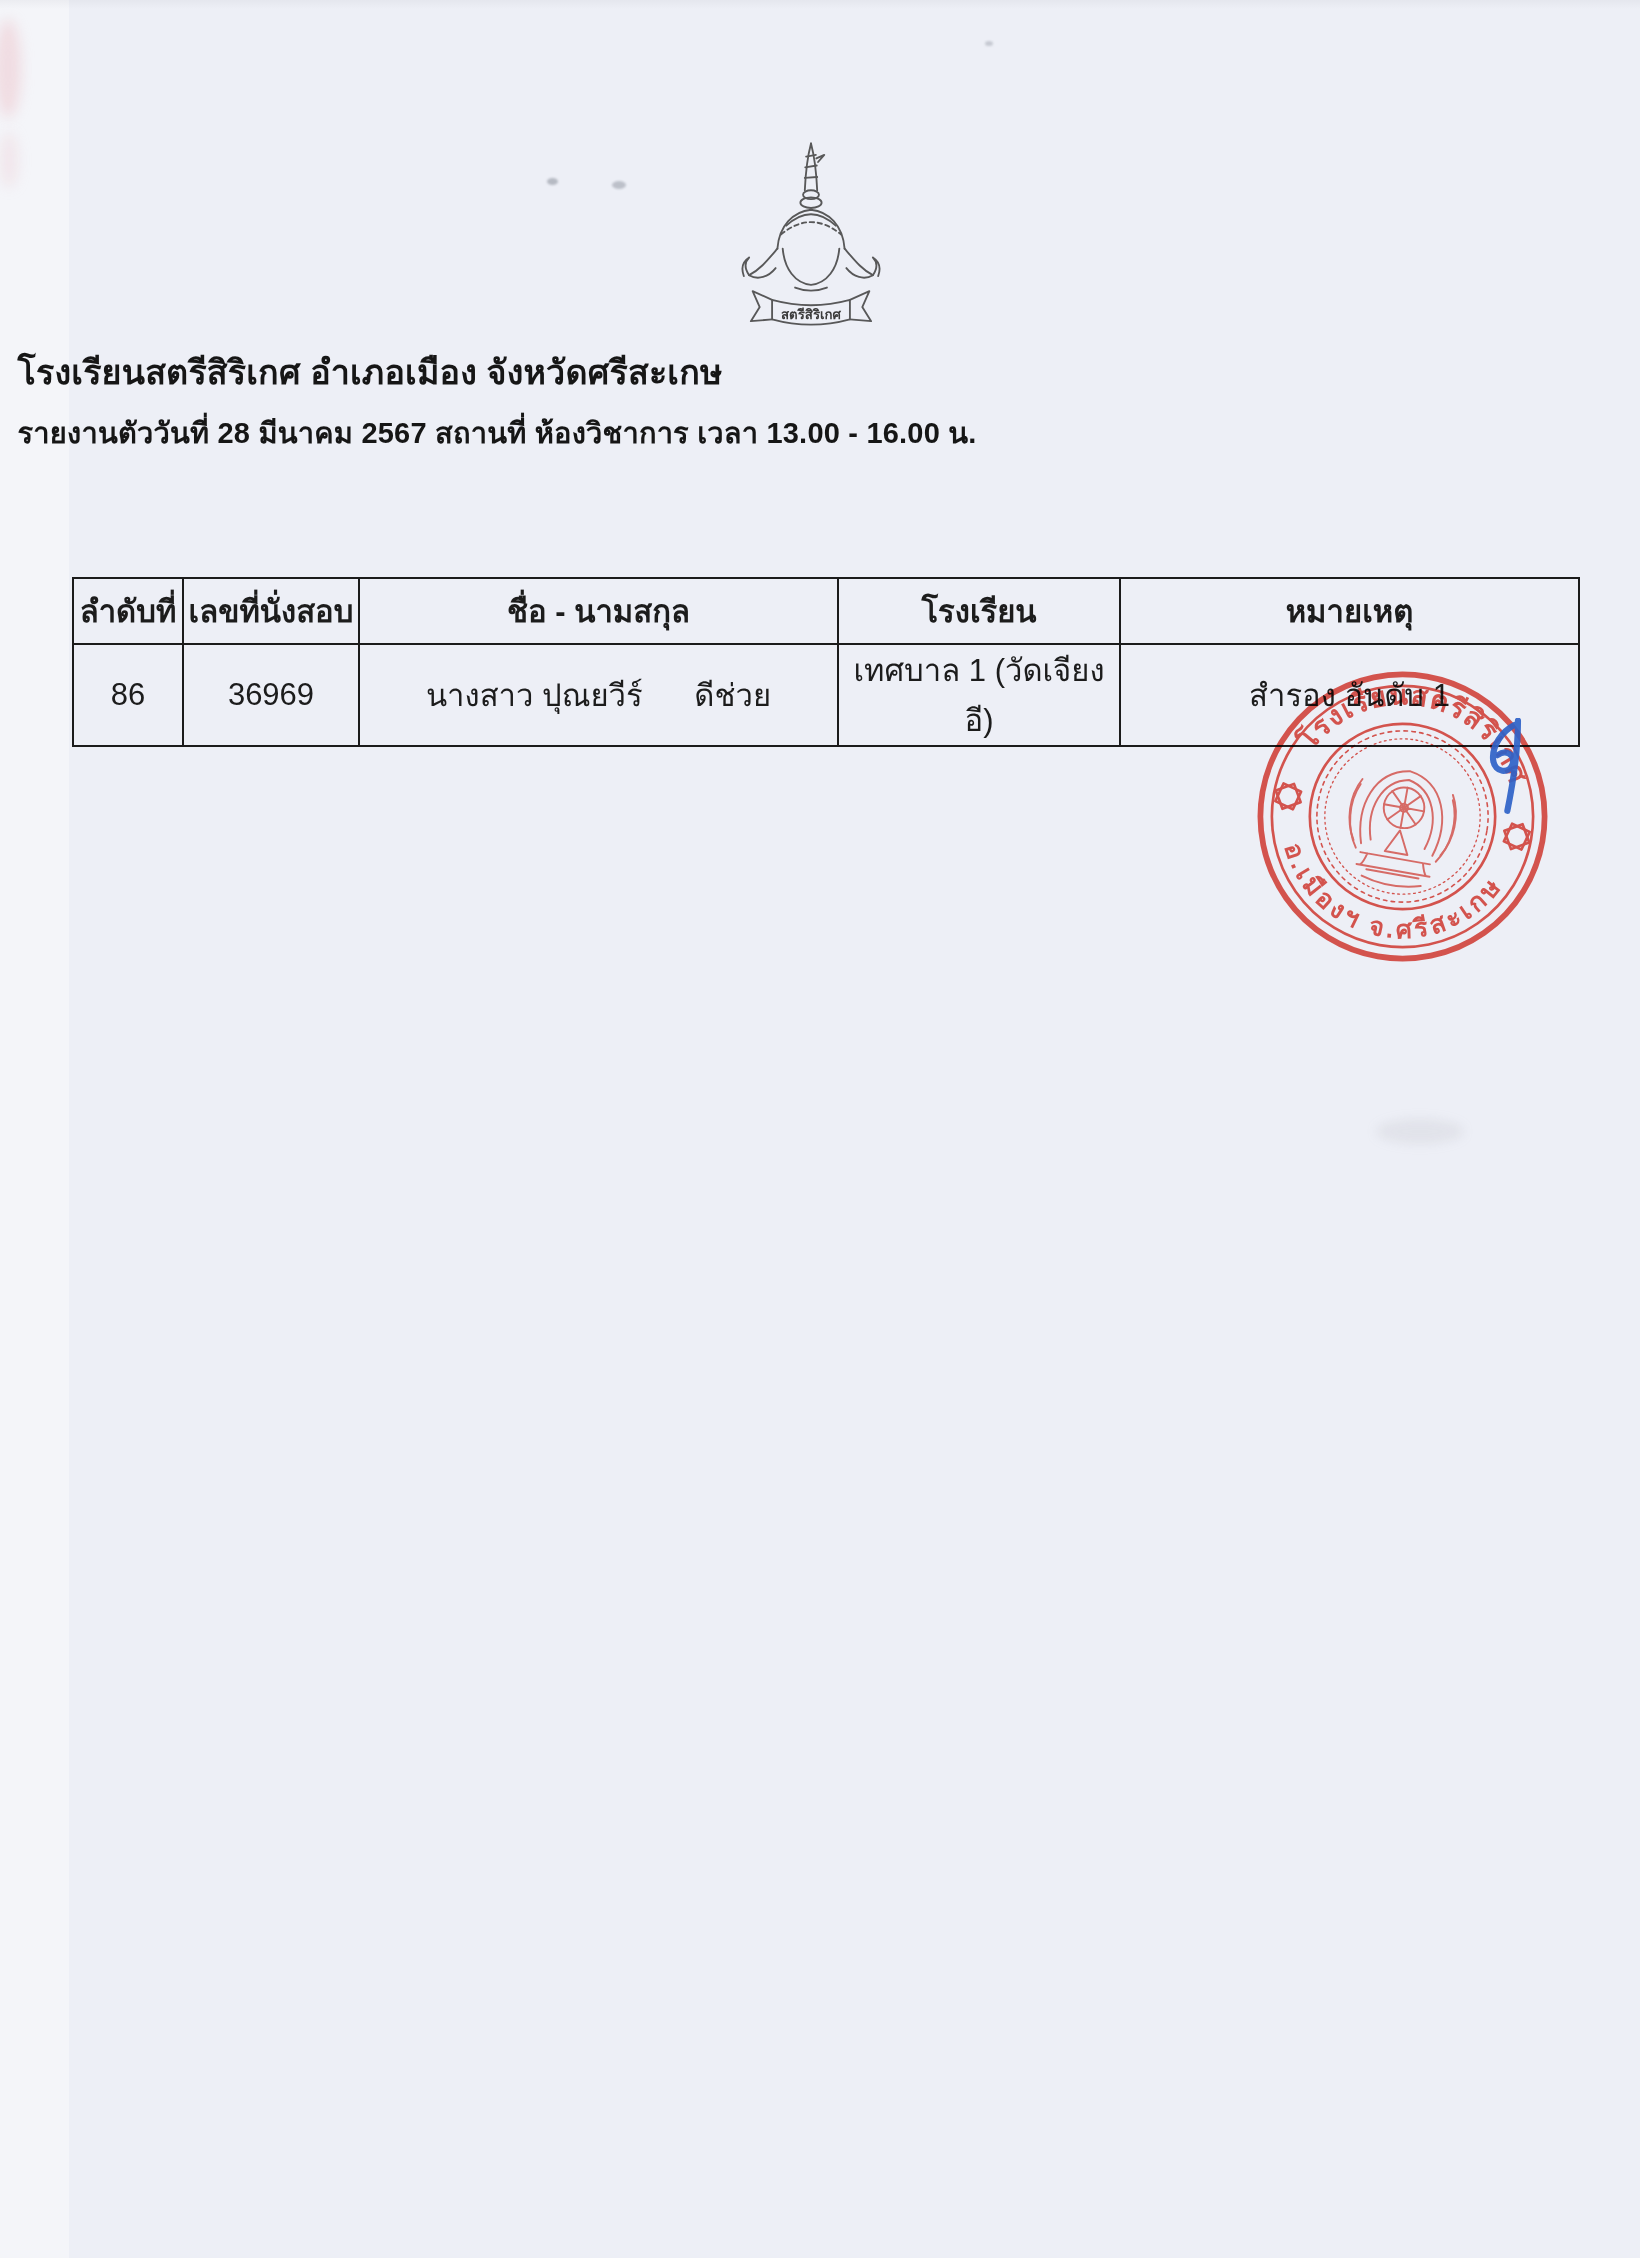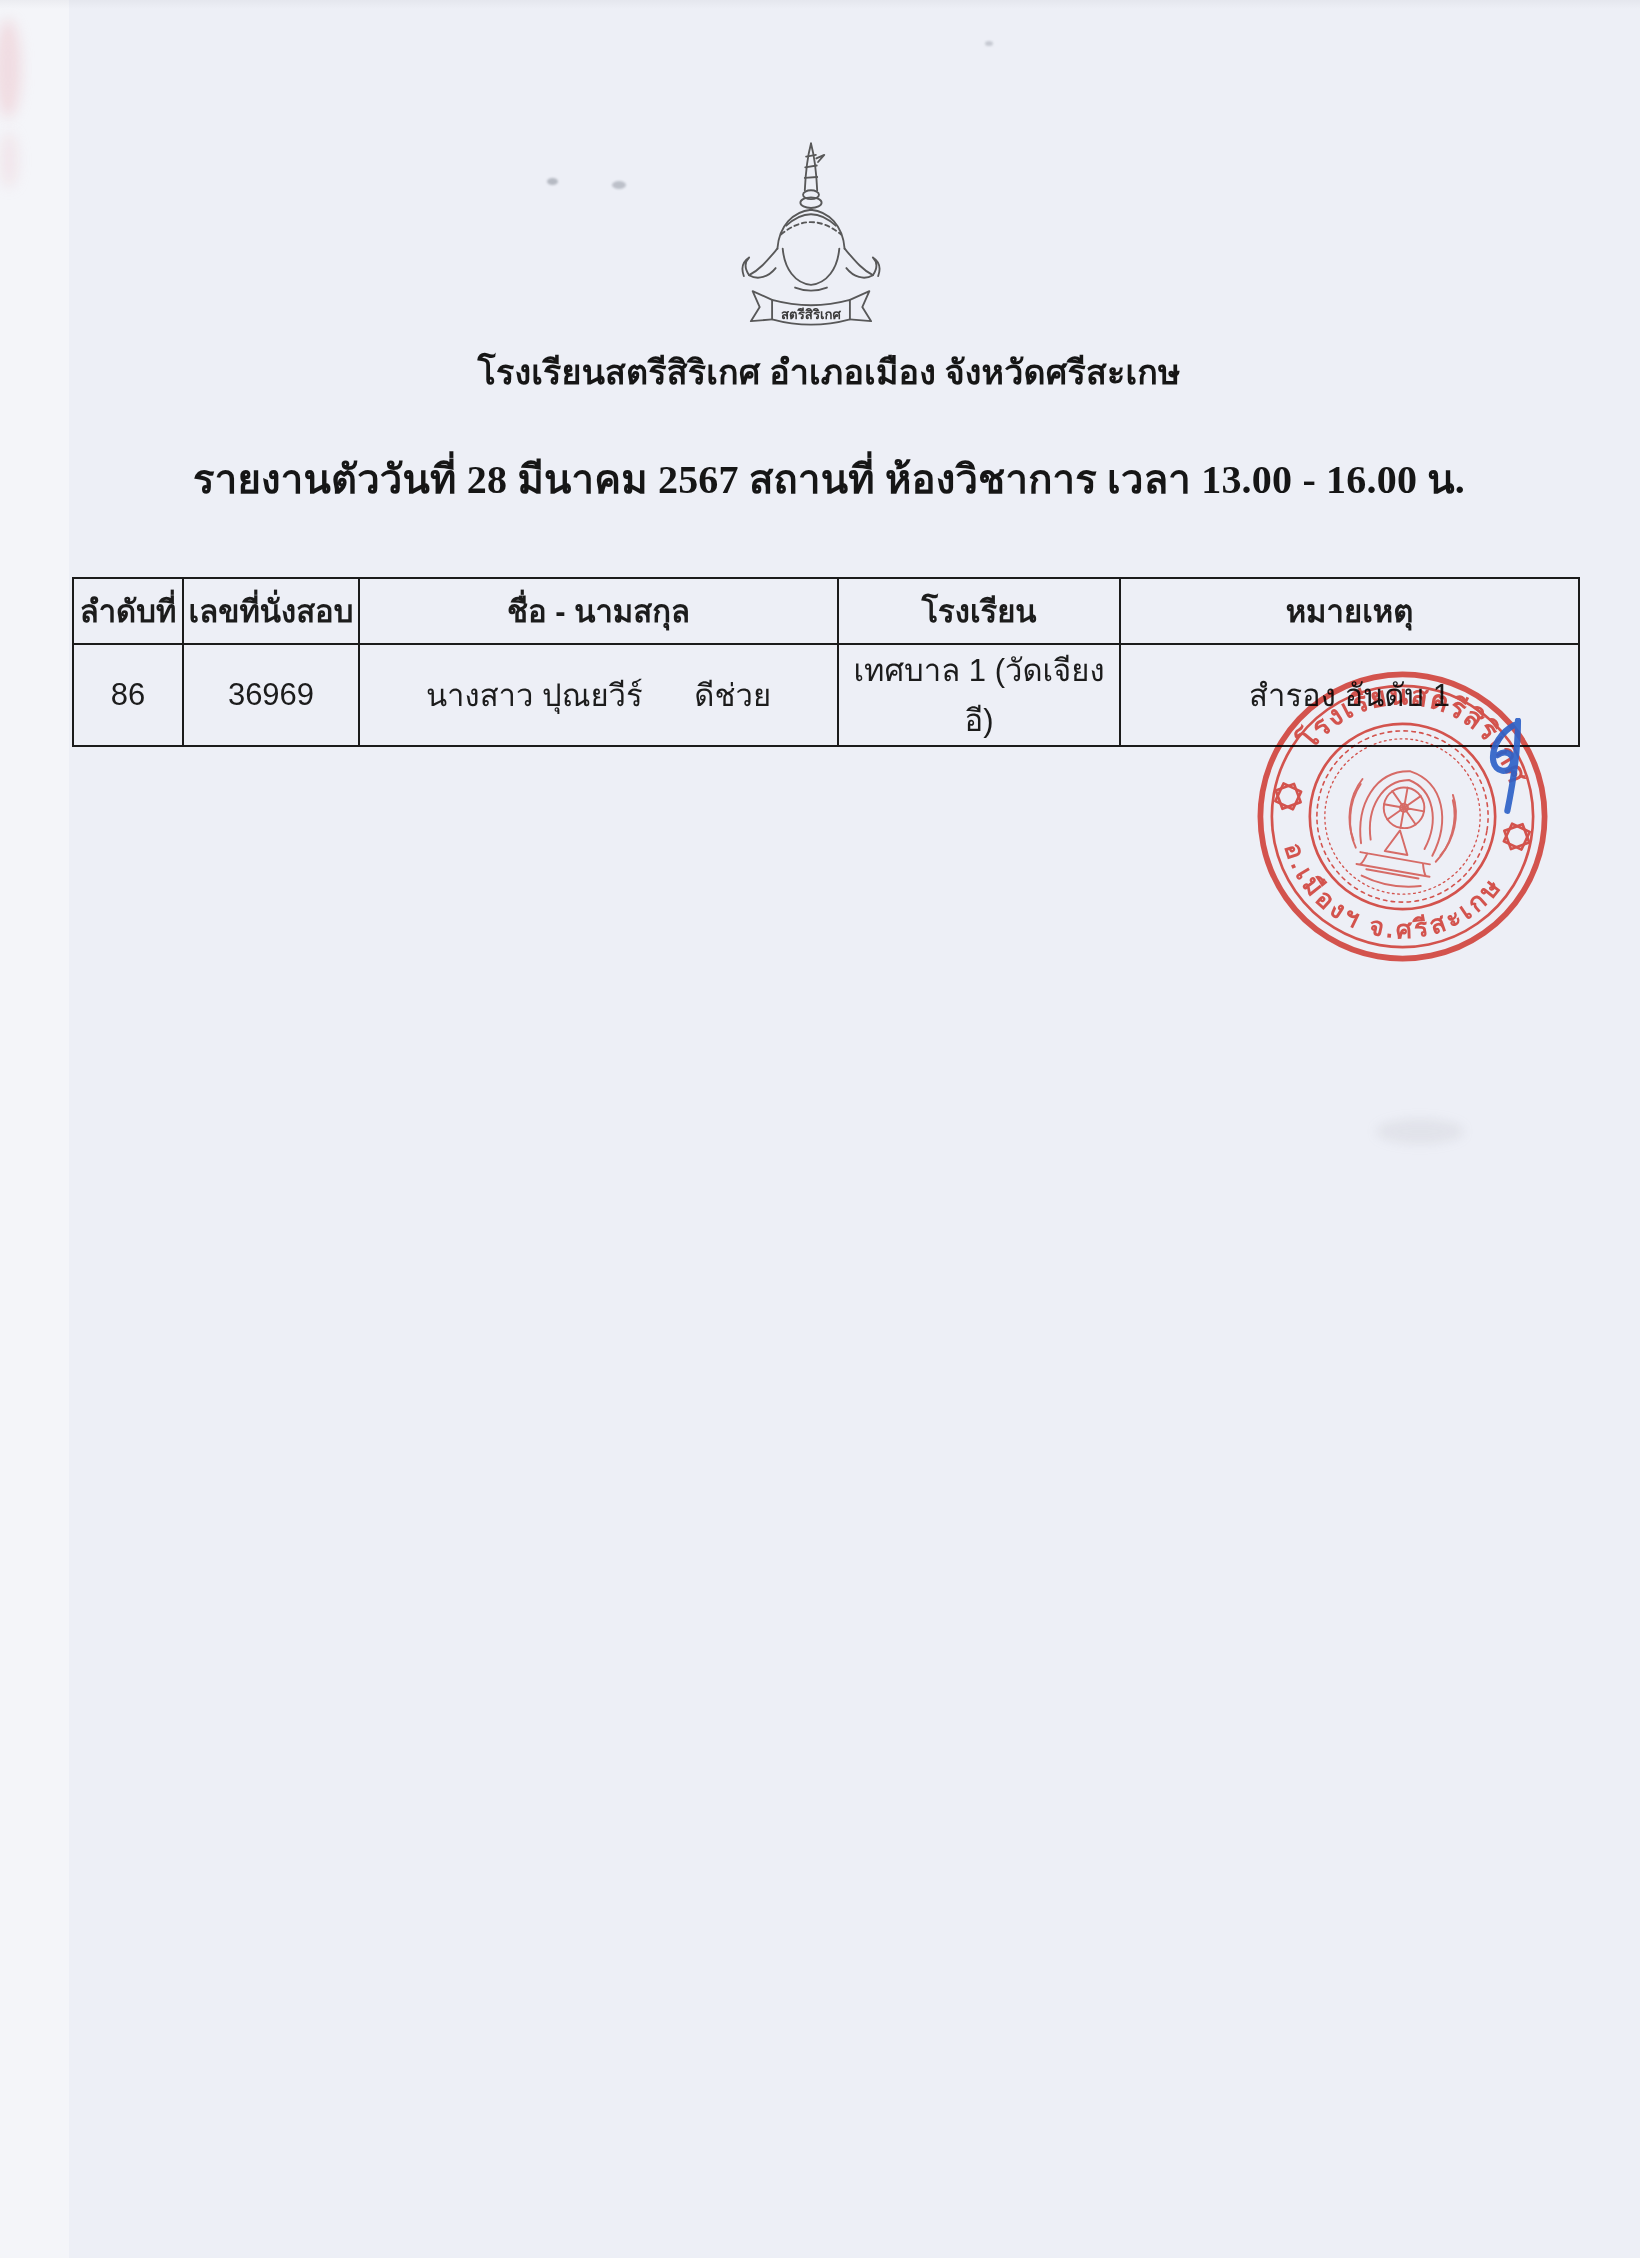--- a/index.html
+++ b/index.html
@@ -16,26 +16,26 @@
   .smudge{position:absolute;border-radius:50%;pointer-events:none;}
   .sm-pink1{left:-5.3px;top:19.4px;width:26.5px;height:99px;background:rgba(232,168,176,.32);filter:blur(6.2px);}
   .sm-pink2{left:0px;top:132px;width:17.6px;height:56px;background:rgba(234,178,186,.22);filter:blur(6.2px);}
   .sm-dot1{left:547px;top:178px;width:10.6px;height:7px;background:rgba(116,122,134,.45);filter:blur(0.9px);}
   .sm-dot2{left:612px;top:181px;width:14px;height:8px;background:rgba(116,122,134,.4);filter:blur(0.9px);}
   .sm-dot3{left:985px;top:41px;width:8px;height:5.3px;background:rgba(126,132,144,.35);filter:blur(0.9px);}
   .sm-gray1{left:1376px;top:1119px;width:88px;height:25px;background:rgba(150,145,158,.13);filter:blur(5.3px);}
 
   .crest{position:absolute;left:730px;top:139px;width:162px;height:191px;}
 
-  .titles{position:absolute;left:17.6px;top:346px;width:1623px;text-align:center;color:#161616;font-family:Liberation Serif, serif;}
+  .titles{position:absolute;left:17.6px;top:346px;width:1623px;color:#161616;}
   .title-line{height:61px;line-height:53px;font-weight:bold;letter-spacing:0.2px;}
   .tl-0{font-size:34px;}
   .tl-1{font-size:34px;}
   .tl-2{font-size:32px;}
-  .tl-3{font-size:40px;margin-top:46px;}
+  .tl-3{font-size:29px;}
 
   table.roster{
     position:absolute;left:72px;top:577px;width:1507px;
     border-collapse:collapse;table-layout:fixed;
     color:#1c1c1c;
   }
   table.roster,table.roster th,table.roster td{border:2.2px solid #1b1b1b;}
   table.roster{border-width:2.6px;}
   table.roster th{
     height:64px;font-size:31px;font-weight:bold;text-align:center;vertical-align:middle;padding:0;

